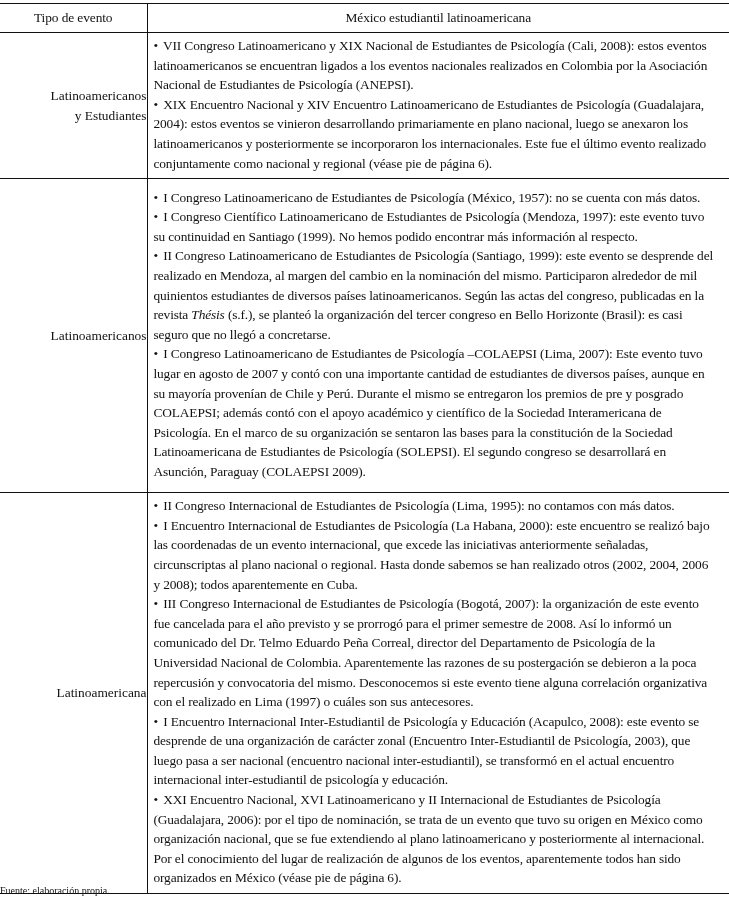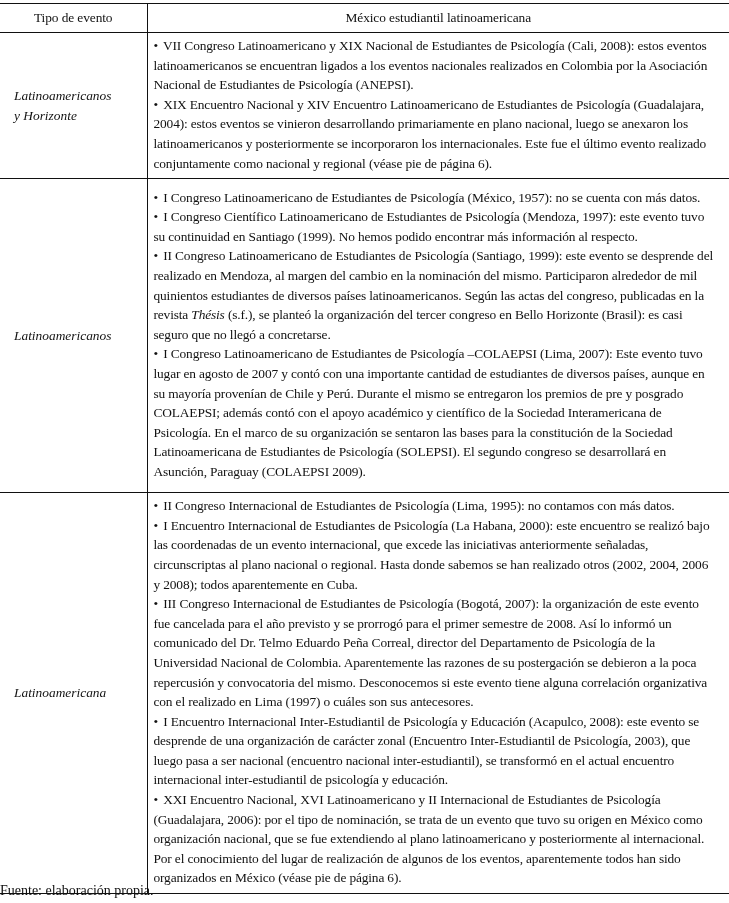--- a/index.html
+++ b/index.html
@@ -42,35 +42,34 @@
     letter-spacing: -0.1px;
   }
   table.events th.h1 { border-right: 1.3px solid #111; }
   table.events td {
     padding: 0;
     border-bottom: 1.3px solid #111;
     vertical-align: middle;
   }
   table.events td.type {
     border-right: 1.3px solid #111;
-    padding-left: 14px;
-    text-align: left;
-    font-style: italic;
+    padding-left: 6px;
+    text-align: right;
   }
   table.events td.desc {
     padding: 3px 13px 5px 6px;
     letter-spacing: -0.15px;
   }
   .item { display: block; }
   .bullet { margin-right: 2px; }
   .footer {
     position: absolute;
     left: 0;
     top: 884px;
-    font-size: 14px;
+    font-size: 10px;
     line-height: 14px;
   }
   em { }
 </style>
 </head>
 <body>
 
 <div class="page">
   <table class="events">
     <colgroup>
@@ -81,21 +80,21 @@
       <tr>
         <th class="h1">Tipo de evento</th>
         <th class="h2">México estudiantil latinoamericana</th>
       </tr>
     </thead>
     <tbody>
 
       <tr style="height:144px;">
         <td class="type">
           <span class="item">Latinoamericanos</span>
-          <span class="item">y Horizonte</span>
+          <span class="item">y Estudiantes</span>
         </td>
         <td class="desc">
           <span class="item"><span class="bullet">•</span> <span>VII Congreso Latinoamericano y XIX Nacional de Estudiantes de Psicología (Cali, 2008): estos eventos latinoamericanos se encuentran ligados a los eventos nacionales realizados en Colombia por la Asociación Nacional de Estudiantes de Psicología (ANEPSI).</span></span>
           <span class="item"><span class="bullet">•</span> <span>XIX Encuentro Nacional y XIV Encuentro Latinoamericano de Estudiantes de Psicología (Guadalajara, 2004): estos eventos se vinieron desarrollando primariamente en plano nacional, luego se anexaron los latinoamericanos y posteriormente se incorporaron los internacionales. Este fue el último evento realizado conjuntamente como nacional y regional (véase pie de página 6).</span></span>
         </td>
       </tr>
 
       <tr style="height:314px;">
         <td class="type">
           <span class="item">Latinoamericanos</span>

